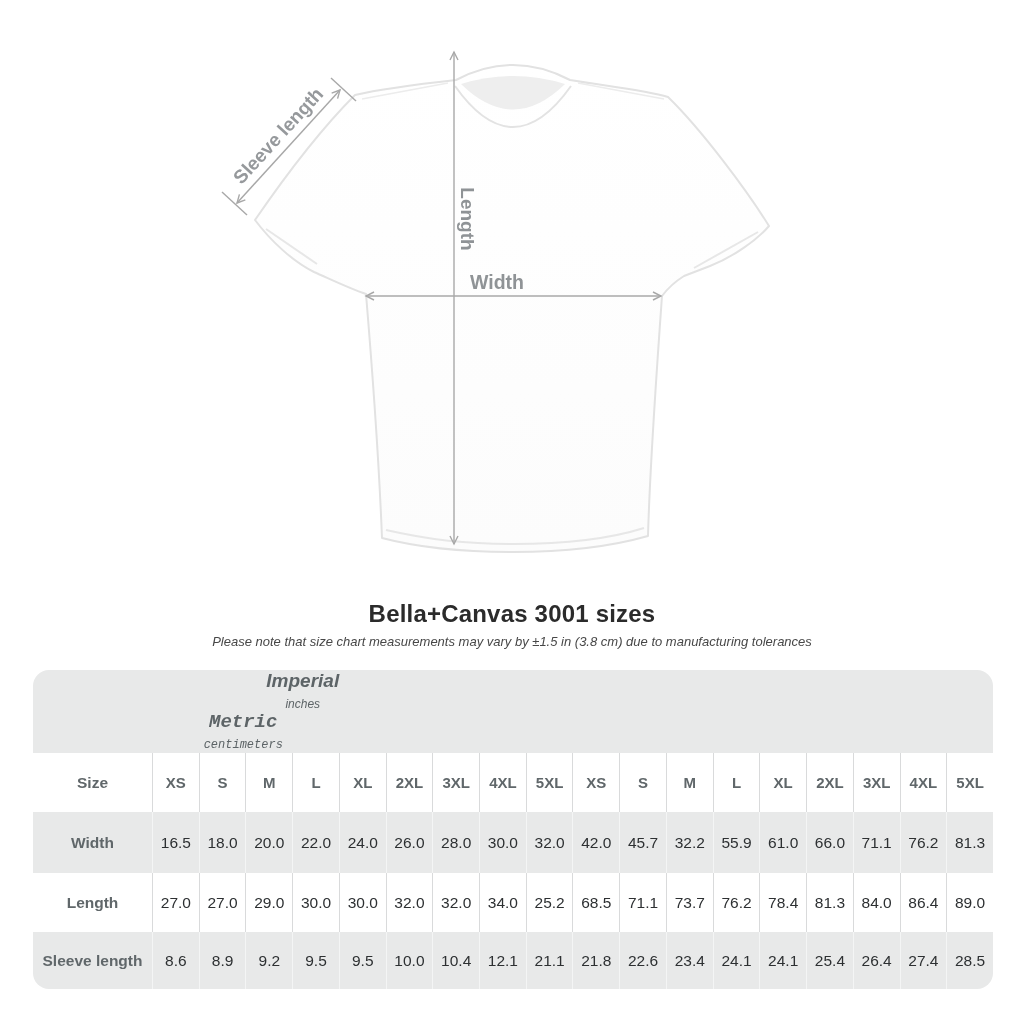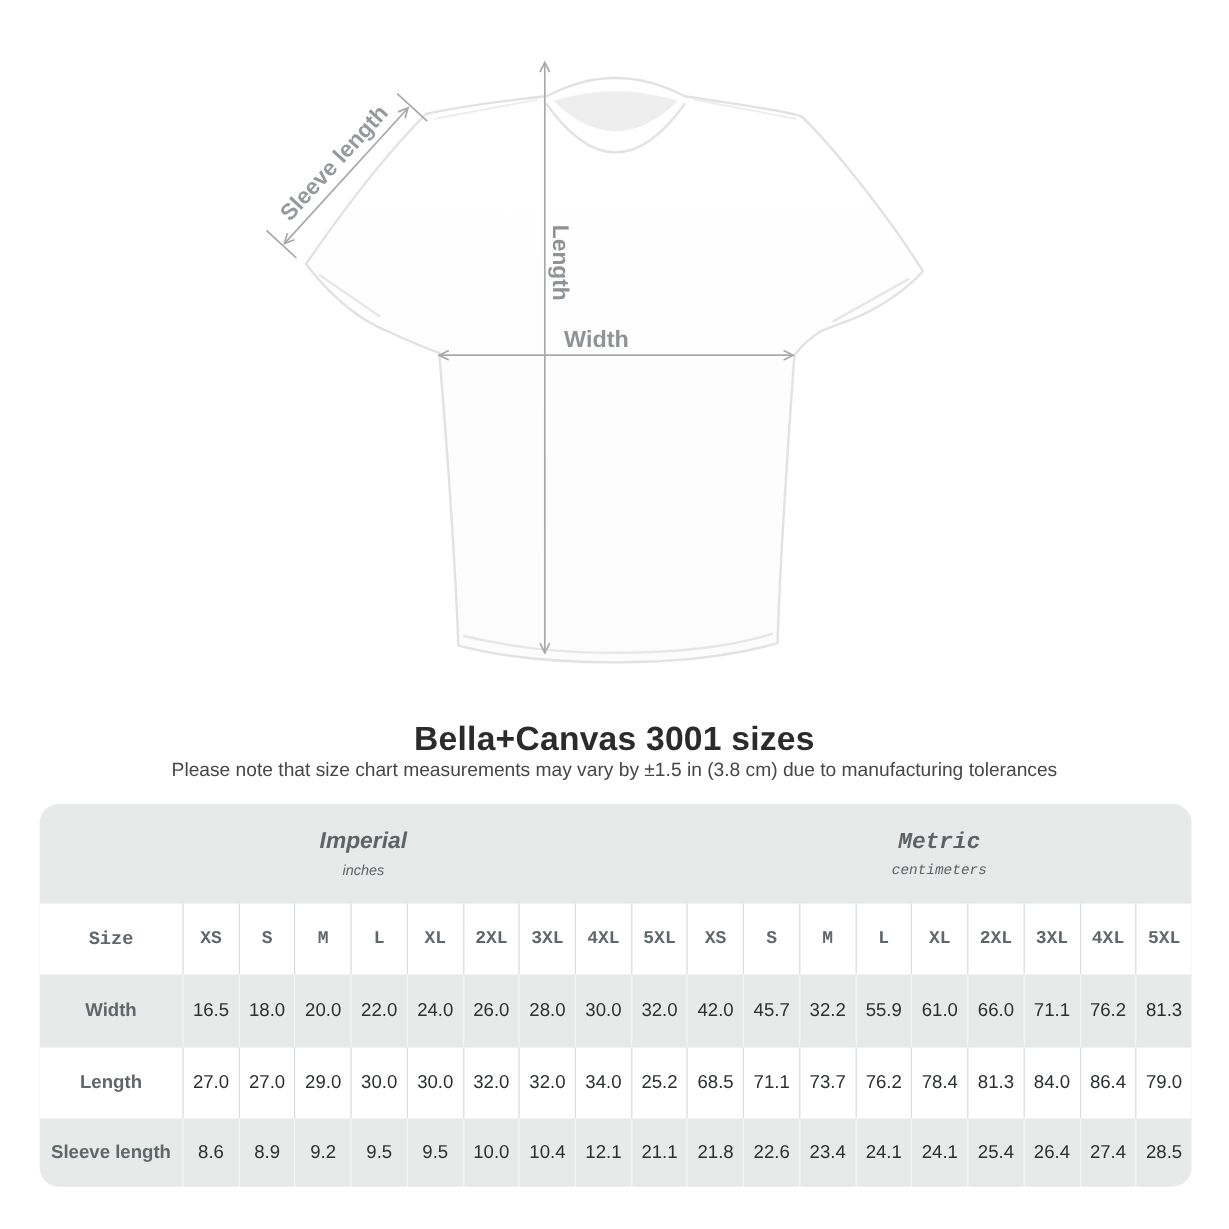--- a/index.html
+++ b/index.html
@@ -6,40 +6,40 @@
   body{
     width:1024px;height:1024px;background:#ffffff;overflow:hidden;position:relative;
     font-family:"Liberation Sans","DejaVu Sans",sans-serif;
     -webkit-font-smoothing:antialiased;
   }
   
   #figure{position:absolute;top:0;left:0;width:1024px;height:585px;}
   
   #title{
     position:absolute;top:600px;left:0;width:1024px;text-align:center;
-    font-size:28px;font-weight:bold;color:#2b2b2b;letter-spacing:.2px;
+    font-size:24px;font-weight:bold;color:#2b2b2b;letter-spacing:.2px;
   }
   #note{
     position:absolute;top:634px;left:0;width:1024px;text-align:center;
-    font-size:16px;color:#474747;
+    font-size:13px;font-style:italic;color:#474747;
   }
   
   #size-table{
     position:absolute;top:670px;left:33px;width:960px;height:319px;
     background:#e8e9e9;border-radius:16px;overflow:hidden;
     display:flex;flex-direction:column;
   }
-  .unit-band{height:83px;display:flex;}
+  .unit-band{height:83px;display:flex;flex-direction:column;}
   .unit-group{display:flex;flex-direction:column;align-items:center;justify-content:center;gap:5px;}
   .unit-group.g1{width:56.2%;}
   .unit-group.g2{width:43.8%;font-family:Liberation Mono, monospace;}
   .unit-name{font-size:19px;font-weight:bold;font-style:italic;color:#5d6467;}
   .unit-sub{font-size:12px;font-style:italic;color:#5d6467;}
   .t-row{display:flex;align-items:stretch;}
-  .t-row.h-size{height:59px;font-family:Liberation Mono, monospace;}
+  .t-row.h-size{height:59px;}
   .t-row.h-width{height:61px;}
   .t-row.h-length{height:59px;}
   .t-row.h-sleeve{flex:1;}
   .t-row.white{background:#ffffff;--sep:#d9dadb;}
   .t-row.grey{background:transparent;--sep:#f4f5f5;}
   .lab{width:119px;display:flex;align-items:center;justify-content:center;
        font-size:15.5px;font-weight:bold;color:#60676a;}
   .c{flex:1;display:flex;align-items:center;justify-content:center;
      border-left:1px solid var(--sep);
      font-size:15.5px;color:#2d3032;}
@@ -171,21 +171,21 @@
     <div class="c">34.0</div>
     <div class="c">25.2</div>
     <div class="c">68.5</div>
     <div class="c">71.1</div>
     <div class="c">73.7</div>
     <div class="c">76.2</div>
     <div class="c">78.4</div>
     <div class="c">81.3</div>
     <div class="c">84.0</div>
     <div class="c">86.4</div>
-    <div class="c">79.0</div>
+    <div class="c">89.0</div>
   </div>
 
   <div class="t-row h-sleeve grey">
     <div class="lab">Sleeve length</div>
     <div class="c">8.6</div>
     <div class="c">8.9</div>
     <div class="c">9.2</div>
     <div class="c">9.5</div>
     <div class="c">9.5</div>
     <div class="c">10.0</div>

